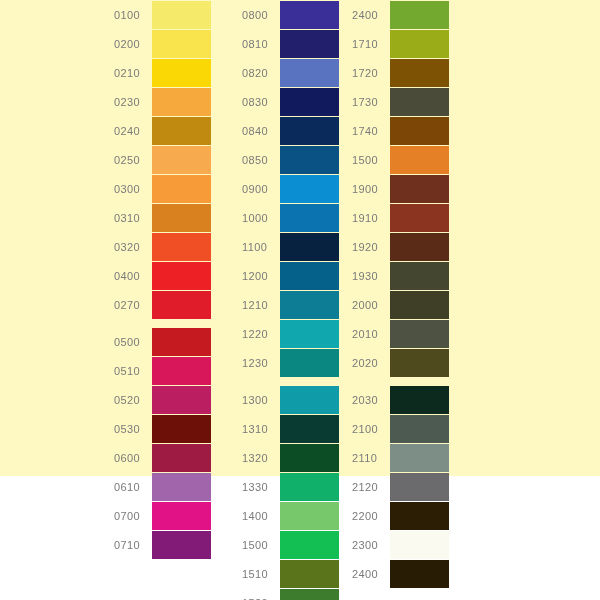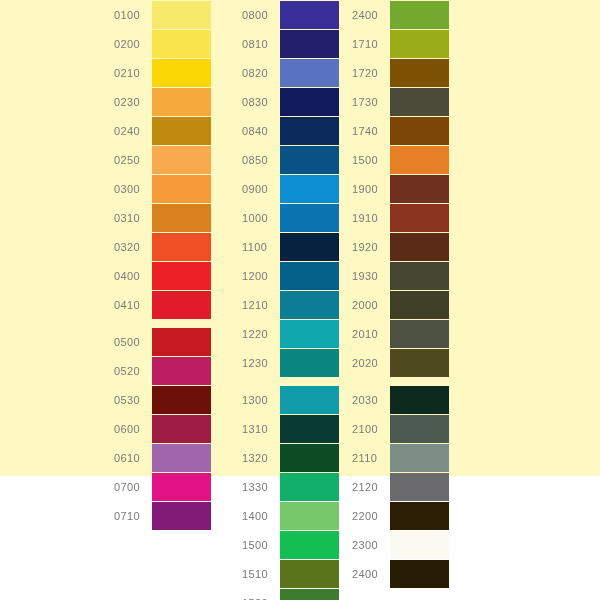--- a/index.html
+++ b/index.html
@@ -103,28 +103,32 @@
       </div>
       <div class="swatch-row">
         <div class="swatch-code">0320</div>
         <div class="swatch-chip" style="background: rgb(240, 79, 38);"></div>
       </div>
       <div class="swatch-row">
         <div class="swatch-code">0400</div>
         <div class="swatch-chip" style="background: rgb(236, 32, 37);"></div>
       </div>
       <div class="swatch-row">
-        <div class="swatch-code">0410</div>
+        <div class="swatch-code">0270</div>
         <div class="swatch-chip" style="background: rgb(224, 27, 42);"></div>
       </div>
       <div class="swatch-row group-break">
         <div class="swatch-code">0500</div>
         <div class="swatch-chip" style="background: rgb(196, 26, 32);"></div>
       </div>
       <div class="swatch-row">
+        <div class="swatch-code">0510</div>
+        <div class="swatch-chip" style="background: rgb(216, 23, 90);"></div>
+      </div>
+      <div class="swatch-row">
         <div class="swatch-code">0520</div>
         <div class="swatch-chip" style="background: rgb(187, 31, 98);"></div>
       </div>
       <div class="swatch-row">
         <div class="swatch-code">0530</div>
         <div class="swatch-chip" style="background: rgb(108, 16, 8);"></div>
       </div>
       <div class="swatch-row">
         <div class="swatch-code">0600</div>
         <div class="swatch-chip" style="background: rgb(158, 27, 68);"></div>

